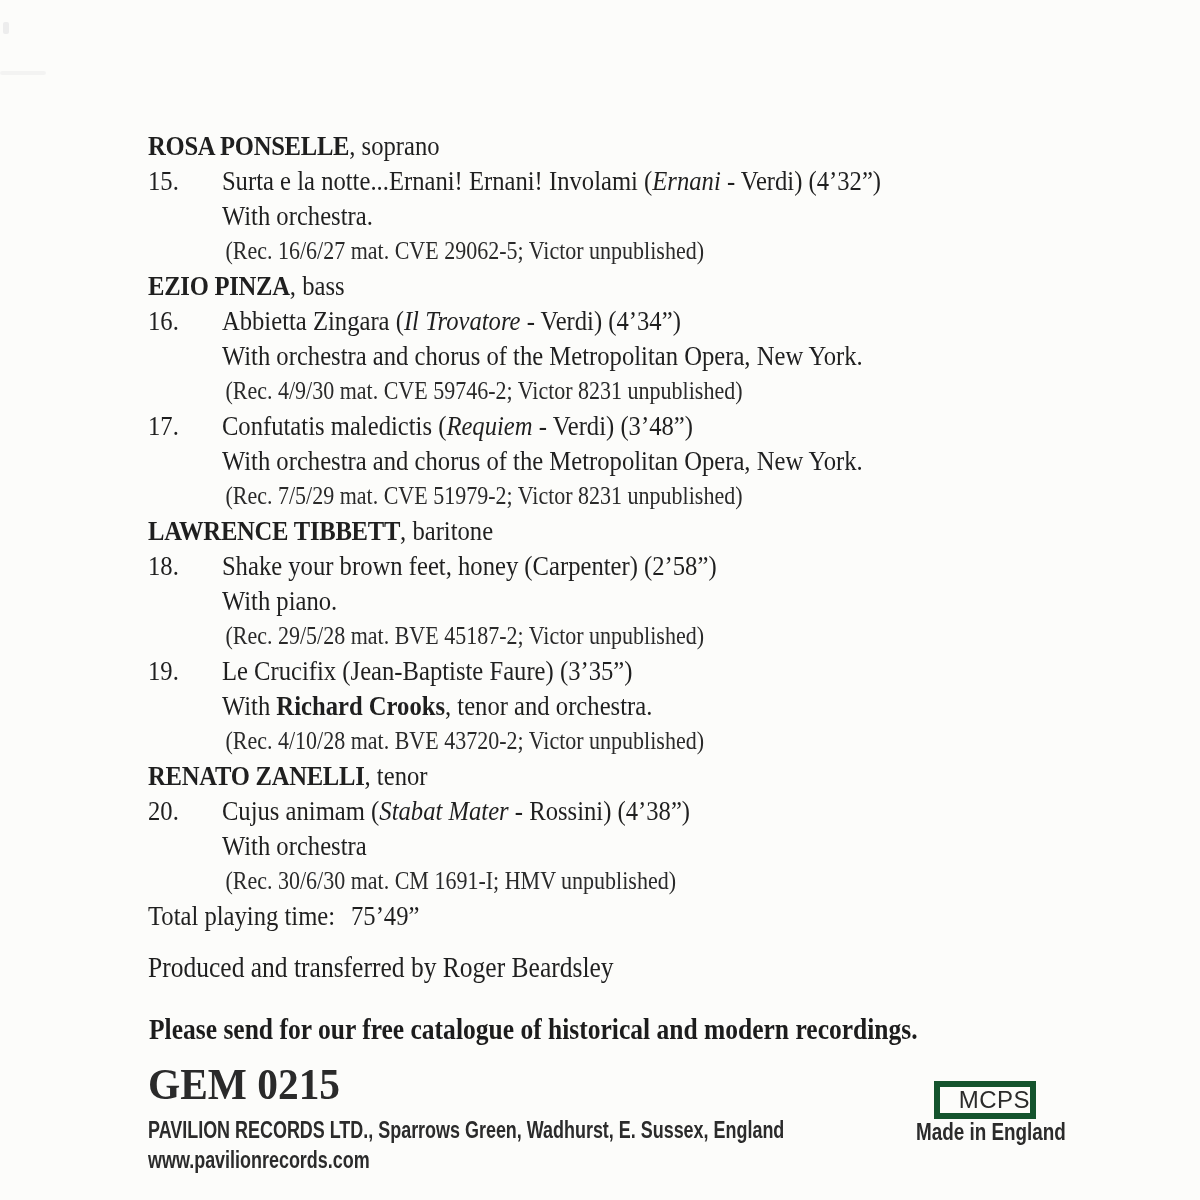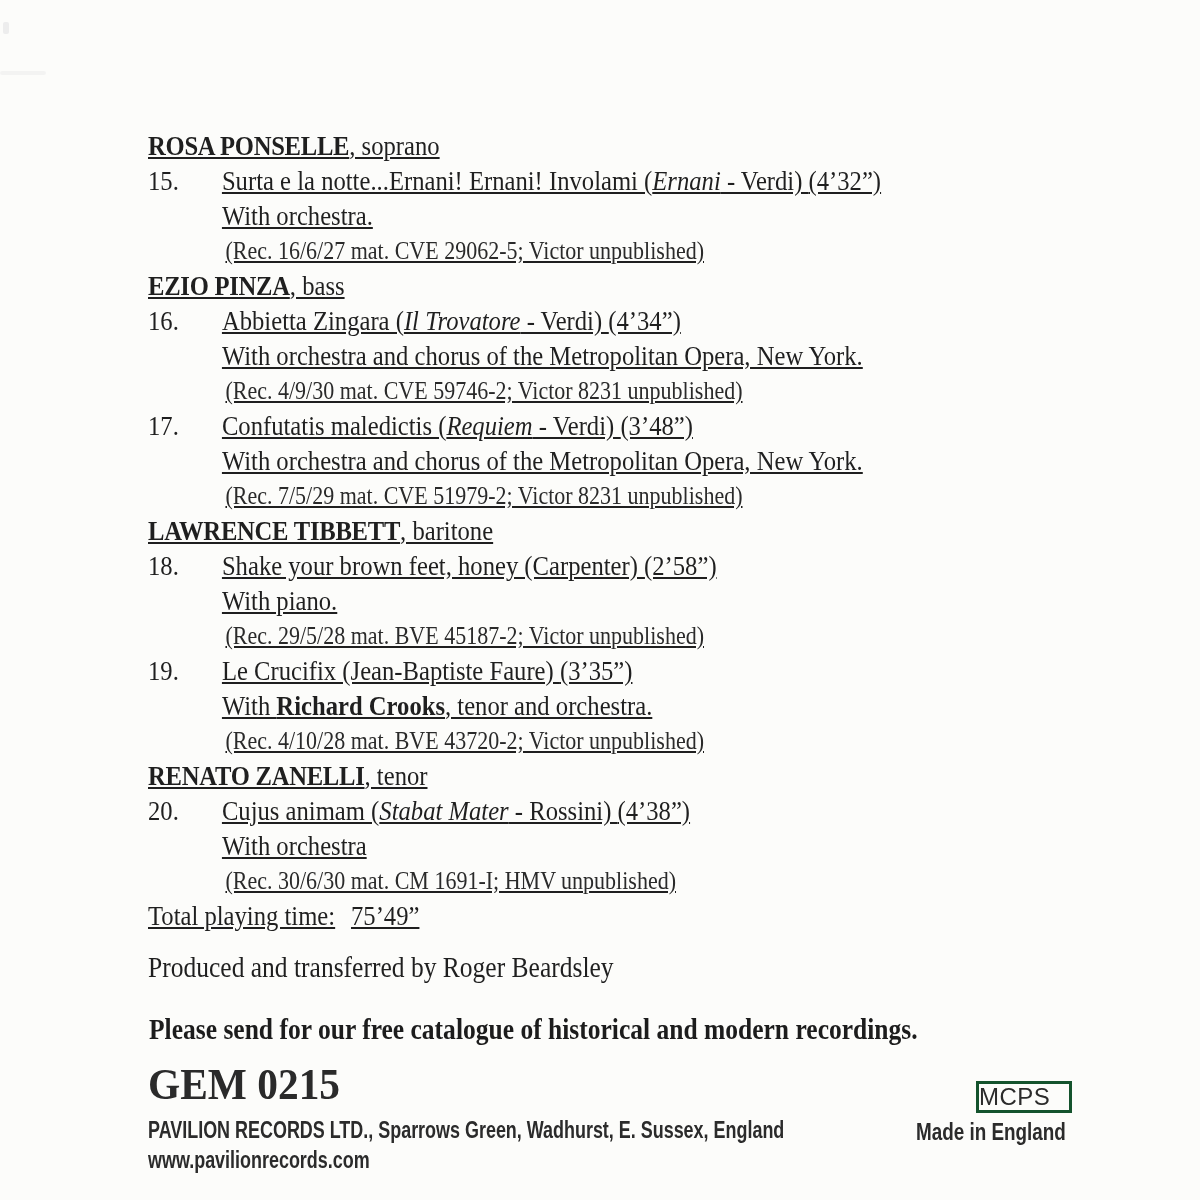--- a/index.html
+++ b/index.html
@@ -14,21 +14,21 @@
   .page{position:absolute;inset:0;background:#fcfcfa;}
 
   
   .artifact{position:absolute;background:#ededed;border-radius:2px;}
   .a1{left:3px;top:22px;width:6px;height:12px;}
   .a2{left:0px;top:71px;width:46px;height:4px;opacity:.6;}
 
   
   .tracklist{
     position:absolute;left:148px;top:128px;width:1010px;
-    font-size:28px;color:#1f1f1f;text-decoration:underline;
+    font-size:28px;color:#1f1f1f;
   }
   .line{
     height:35px;line-height:35px;white-space:nowrap;
     transform:scaleX(0.88);transform-origin:0 50%;
   }
   .hdr .name{font-weight:bold;letter-spacing:-0.3px;}
   .num{display:inline-block;width:84px;}
   .cont{padding-left:84px;}
   .rec{padding-left:88px;font-size:25px;color:#2a2a2a;}
   .it{font-style:italic;}
@@ -44,23 +44,23 @@
     position:absolute;left:149px;top:1012px;
     font-size:29px;line-height:34px;font-weight:bold;color:#1c1c1c;white-space:nowrap;
     transform:scaleX(0.88);transform-origin:0 50%;
   }
   .gem{
     position:absolute;left:148px;top:1062px;
     font-size:45px;line-height:45px;font-weight:bold;color:#2a2a2a;white-space:nowrap;
     transform:scaleX(0.92);transform-origin:0 50%;
   }
   .mcps{
-    position:absolute;left:976px;top:1081px;
-    width:90px;height:26px;border:3px solid #14532d;
-    display:flex;align-items:center;justify-content:flex-start;
+    position:absolute;left:934px;top:1081px;
+    width:90px;height:26px;border:6px solid #14532d;
+    display:flex;align-items:center;justify-content:flex-end;
     font-family:"Liberation Sans", sans-serif;
     font-size:24px;color:#2b2b2b;letter-spacing:0.5px;white-space:nowrap;
   }
   .madein{
     position:absolute;left:916px;top:1119px;
     font-family:"Liberation Sans", sans-serif;font-weight:bold;
     font-size:23px;line-height:26px;color:#2b2b2b;white-space:nowrap;
     transform:scaleX(0.82);transform-origin:0 50%;
   }
   .address{

